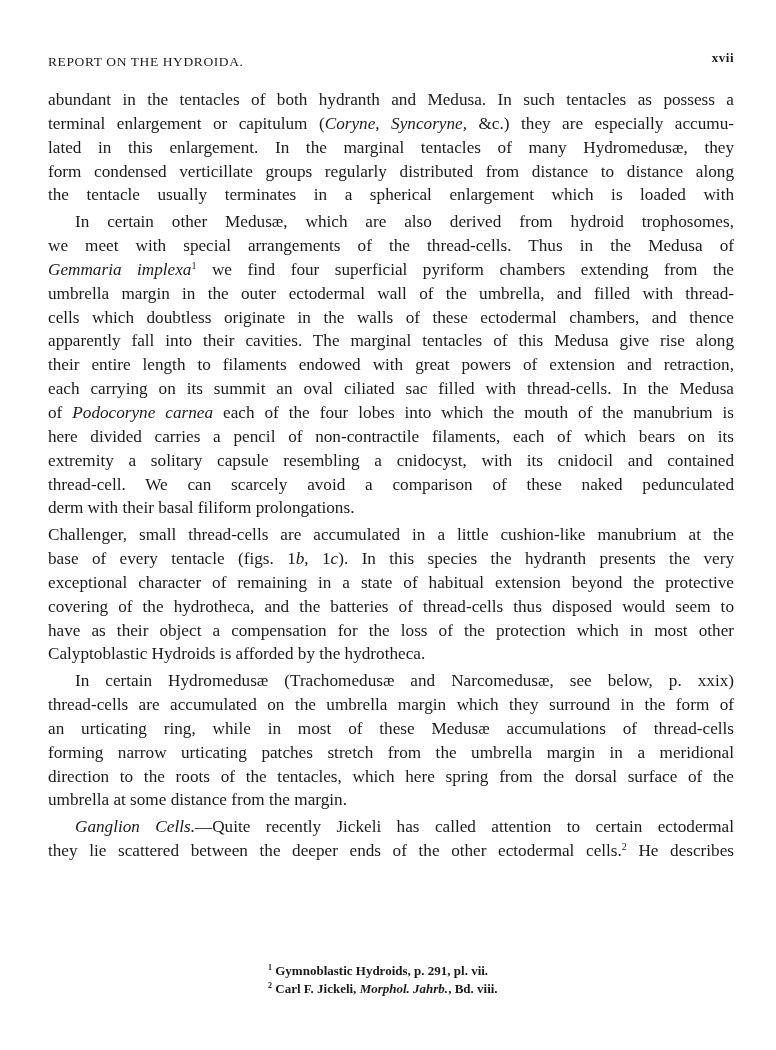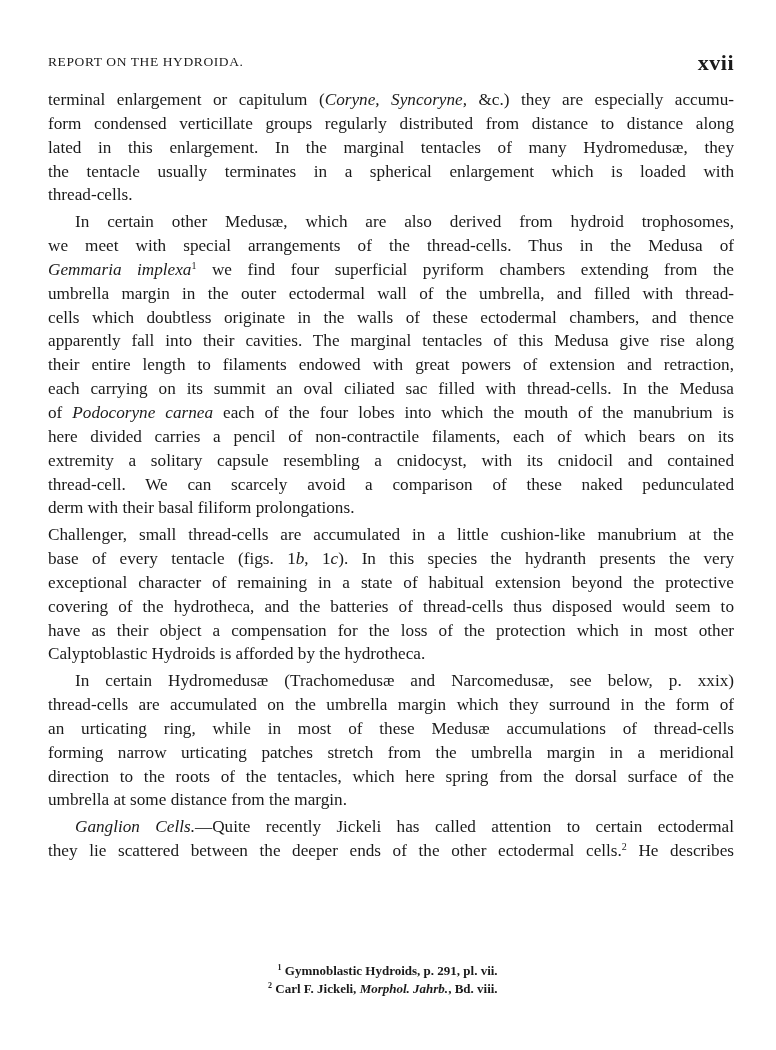--- a/index.html
+++ b/index.html
@@ -1,45 +1,45 @@
 <!DOCTYPE html>
 <html><head>
 <meta charset="utf-8">
 <style>
   html, body { margin: 0; padding: 0; background: #ffffff; }
   body { width: 776px; height: 1050px; position: relative; overflow: hidden; color: #1a1a1a; font-family: "Liberation Serif", "DejaVu Serif", serif; }
   .header { position: absolute; top: 50px; left: 48px; width: 686px; height: 22px; }
   .running-head { position: absolute; left: 0; right: 0; font-size: 13.5px; letter-spacing: 0.6px; top: 4px; }
-  .page-num { position: absolute; right: 0; top: 0; font-size: 22px; font-weight: bold; letter-spacing: 0.5px; }
+  .page-num { position: absolute; right: 0; top: 0; font-size: 13px; font-weight: bold; letter-spacing: 0.5px; }
   .body-text { position: absolute; top: 88px; left: 48px; width: 686px; font-size: 17.2px; line-height: 23.85px; text-align: justify; }
   .line { display: block; white-space: nowrap; text-align: justify; text-align-last: justify; height: 23.85px; }
   .line.last { text-align-last: left; }
   .line.indent { padding-left: 27px; }
   .line > span { display: inline; }
   i { font-style: italic; }
   sup { font-size: 10px; vertical-align: 6px; line-height: 0; }
   .para-gap { height: 3px; }
-  .footnotes { position: absolute; top: 962px; left: 268px; font-size: 13px; line-height: 18px; font-weight: bold; text-align: right; }
+  .footnotes { position: absolute; top: 962px; left: 268px; font-size: 13px; line-height: 18px; font-weight: bold; }
   .footnote sup { font-size: 8px; vertical-align: 5px; }
 </style>
 </head>
 <body>
 
 <div class="header">
   <div class="running-head">REPORT ON THE HYDROIDA.</div>
   <div class="page-num">xvii</div>
 </div>
 
 <div class="body-text" id="body-text">
     <div>
+      <div class="line"><span>abundant in the tentacles of both hydranth and Medusa.  In such tentacles as possess a</span></div>
       <div class="line"><span>terminal enlargement or capitulum (</span><i>Coryne, Syncoryne,</i><span> &amp;c.) they are especially accumu-</span></div>
+      <div class="line"><span>lated in this enlargement.  In the marginal tentacles of many Hydromedusæ, they</span></div>
       <div class="line"><span>form condensed verticillate groups regularly distributed from distance to distance along</span></div>
-      <div class="line"><span>lated in this enlargement.  In the marginal tentacles of many Hydromedusæ, they</span></div>
       <div class="line"><span>the tentacle usually terminates in a spherical enlargement which is loaded with</span></div>
-      <div class="line last"><span>thread-cells.</span></div>
     </div>
     <div class="para-gap"></div>
     <div>
       <div class="line indent"><span>In certain other Medusæ, which are also derived from hydroid trophosomes,</span></div>
       <div class="line"><span>we meet with special arrangements of the thread-cells.  Thus in the Medusa of</span></div>
       <div class="line"><i>Gemmaria implexa</i><sup>1</sup><span> we find four superficial pyriform chambers extending from the</span></div>
       <div class="line"><span>umbrella margin in the outer ectodermal wall of the umbrella, and filled with thread-</span></div>
       <div class="line"><span>cells which doubtless originate in the walls of these ectodermal chambers, and thence</span></div>
       <div class="line"><span>apparently fall into their cavities.  The marginal tentacles of this Medusa give rise along</span></div>
       <div class="line"><span>their entire length to filaments endowed with great powers of extension and retraction,</span></div>

